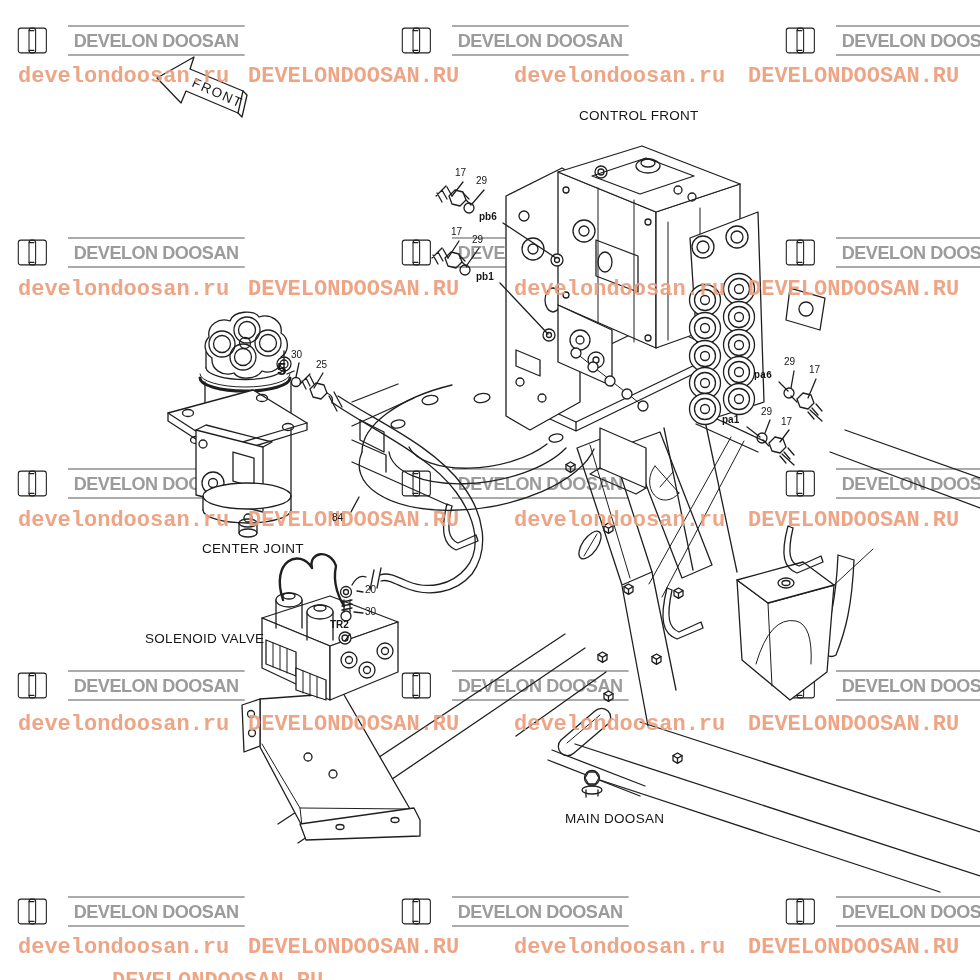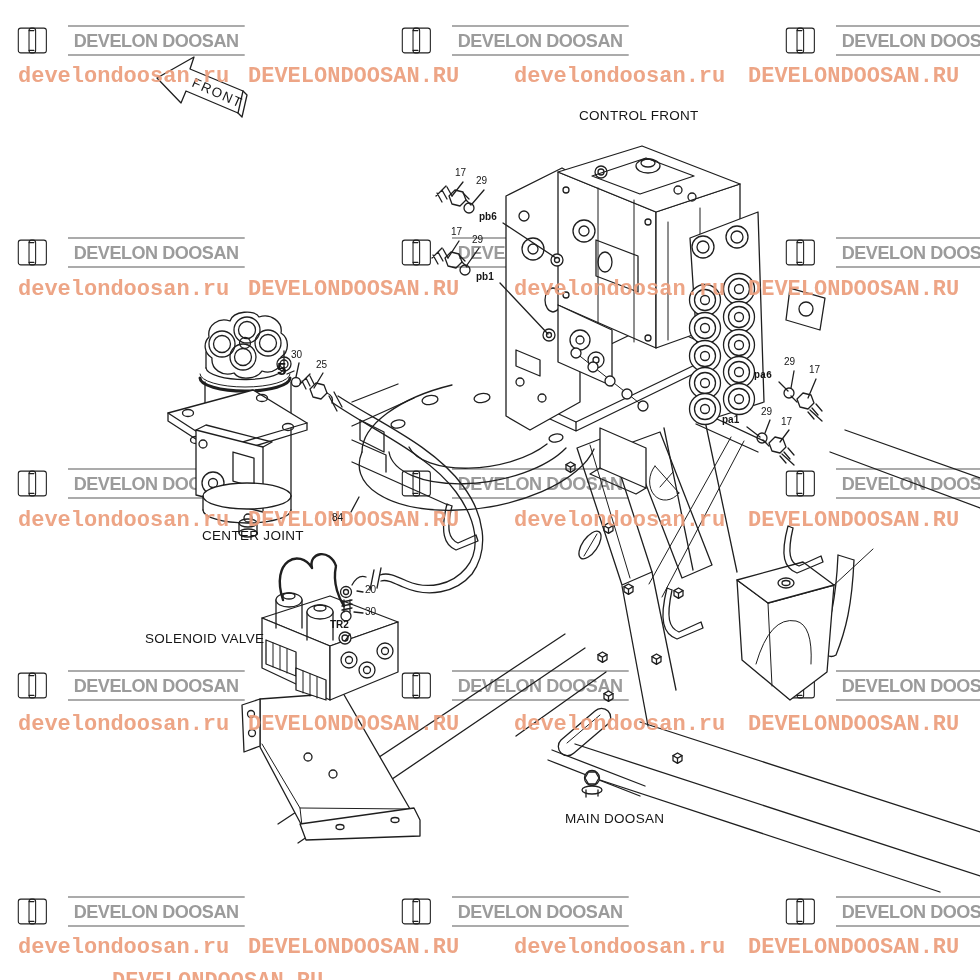--- a/index.html
+++ b/index.html
@@ -527,21 +527,21 @@
       <span class="wm-url" style="left: 748px; top: 712px; color: rgb(236, 158, 124);">DEVELONDOOSAN.RU</span>
       <span class="wm-url" style="left: 18px; top: 935px; color: rgb(236, 158, 124);">develondoosan.ru</span>
       <span class="wm-url" style="left: 248px; top: 935px; color: rgb(236, 158, 124);">DEVELONDOOSAN.RU</span>
       <span class="wm-url" style="left: 514px; top: 935px; color: rgb(236, 158, 124);">develondoosan.ru</span>
       <span class="wm-url" style="left: 748px; top: 935px; color: rgb(236, 158, 124);">DEVELONDOOSAN.RU</span>
       <span class="wm-url" style="left: 112px; top: 969px; color: rgb(236, 158, 124);">DEVELONDOOSAN.RU</span>
     </div>
 
   <div id="labels" class="layer" style="pointer-events:none;">
       <span class="lbl callout" style="left: 579px; top: 108px;">CONTROL FRONT</span>
-      <span class="lbl callout" style="left: 202px; top: 528px;">CENTER JOINT</span>
+      <span class="lbl callout" style="left: 202px; top: 541px;">CENTER JOINT</span>
       <span class="lbl callout" style="left: 145px; top: 631px;">SOLENOID VALVE</span>
       <span class="lbl callout" style="left: 565px; top: 811px;">MAIN DOOSAN</span>
       <span class="lbl part" style="left: 455px; top: 167px;">17</span>
       <span class="lbl part" style="left: 476px; top: 175px;">29</span>
       <span class="lbl part bold" style="left: 479px; top: 211px;">pb6</span>
       <span class="lbl part" style="left: 451px; top: 226px;">17</span>
       <span class="lbl part" style="left: 472px; top: 234px;">29</span>
       <span class="lbl part bold" style="left: 476px; top: 271px;">pb1</span>
       <span class="lbl part" style="left: 784px; top: 356px;">29</span>
       <span class="lbl part" style="left: 809px; top: 364px;">17</span>

